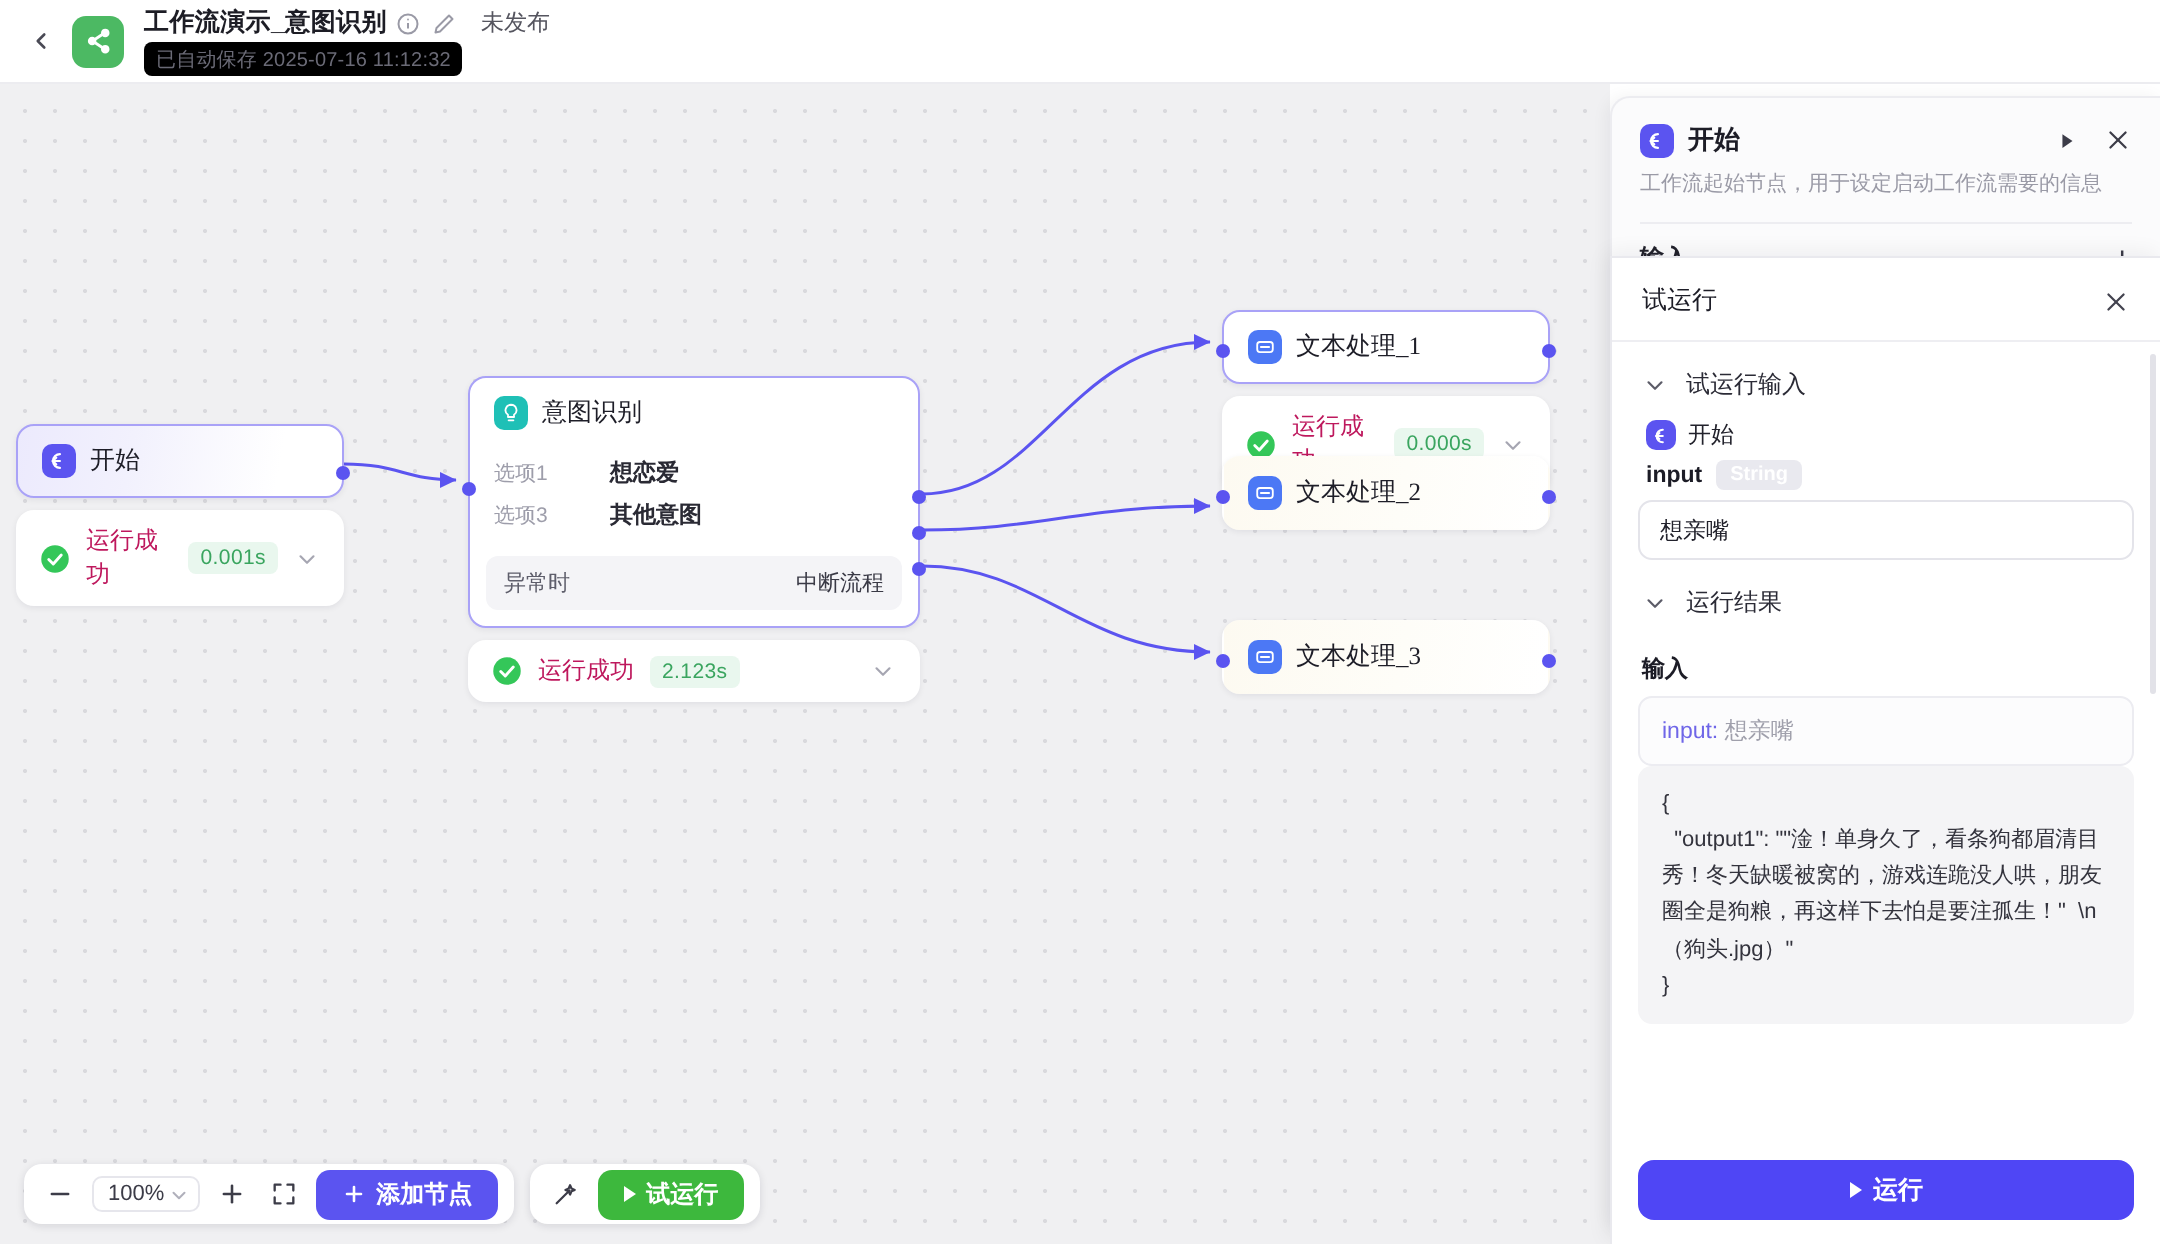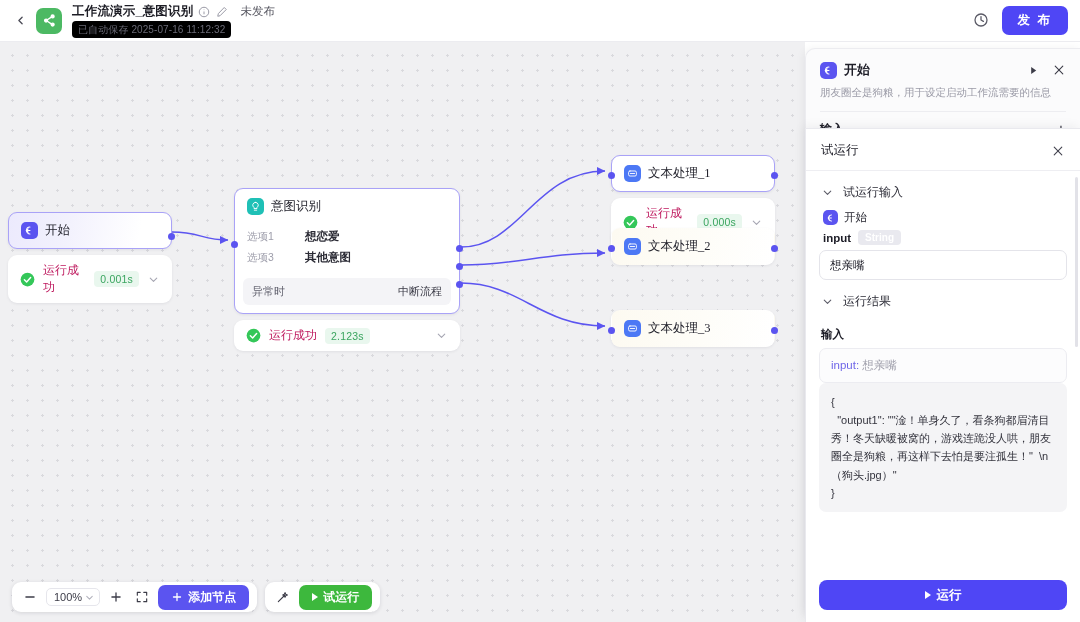--- a/index.html
+++ b/index.html
@@ -252,29 +252,20 @@
             </svg>
         </span>
         <span class="edit-ico">
           <svg width="12" height="12" viewBox="0 0 24 24" fill="none" stroke="currentColor" stroke-width="2" stroke-linecap="round" stroke-linejoin="round">
               <path d="M17 3.5l3.5 3.5L8 19.5 3.5 20.5 4.5 16z"></path>
             </svg>
         </span>
         <span class="unpub">未发布</span>
       </div>
       <span class="saved-pill">已自动保存 2025-07-16 11:12:32</span>
-    </div>
-    <div class="header-right">
-      <span class="clock-ico">
-        <svg width="16" height="16" viewBox="0 0 24 24" fill="none" stroke="currentColor" stroke-width="1.9">
-            <circle cx="12" cy="12" r="9"></circle>
-            <polyline points="12 6.8 12 12 15.6 14" stroke-linecap="round" stroke-linejoin="round"></polyline>
-          </svg>
-      </span>
-      <button class="publish-btn">发 布</button>
     </div>
   </div>
 
   <div class="canvas">
 
     <svg class="edges">
       <defs>
         <marker id="arrow" markerWidth="7" markerHeight="7" refX="5.4" refY="3" orient="auto">
           <path d="M0,0.3 L5.6,3 L0,5.7 Z" fill="#5b54f0"></path>
         </marker>
@@ -499,21 +490,21 @@
             </svg>
         </span>
         <span style="display:flex;">
           <svg width="14" height="14" viewBox="0 0 24 24" fill="none" stroke="currentColor" stroke-width="1.9" stroke-linecap="round">
               <line x1="5.5" y1="5.5" x2="18.5" y2="18.5"></line>
               <line x1="18.5" y1="5.5" x2="5.5" y2="18.5"></line>
             </svg>
         </span>
       </span>
     </div>
-    <div class="bgp-desc">朋友圈全是狗粮，用于设定启动工作流需要的信息</div>
+    <div class="bgp-desc">工作流起始节点，用于设定启动工作流需要的信息</div>
     <div class="bgp-divider"></div>
     <div class="bgp-section">
       <span class="bgp-sec-title">输入</span>
       <span class="bgp-plus">+</span>
     </div>
   </div>
 
   <div class="run-panel">
     <div class="rp-head">
       <span class="rp-title">试运行</span>

